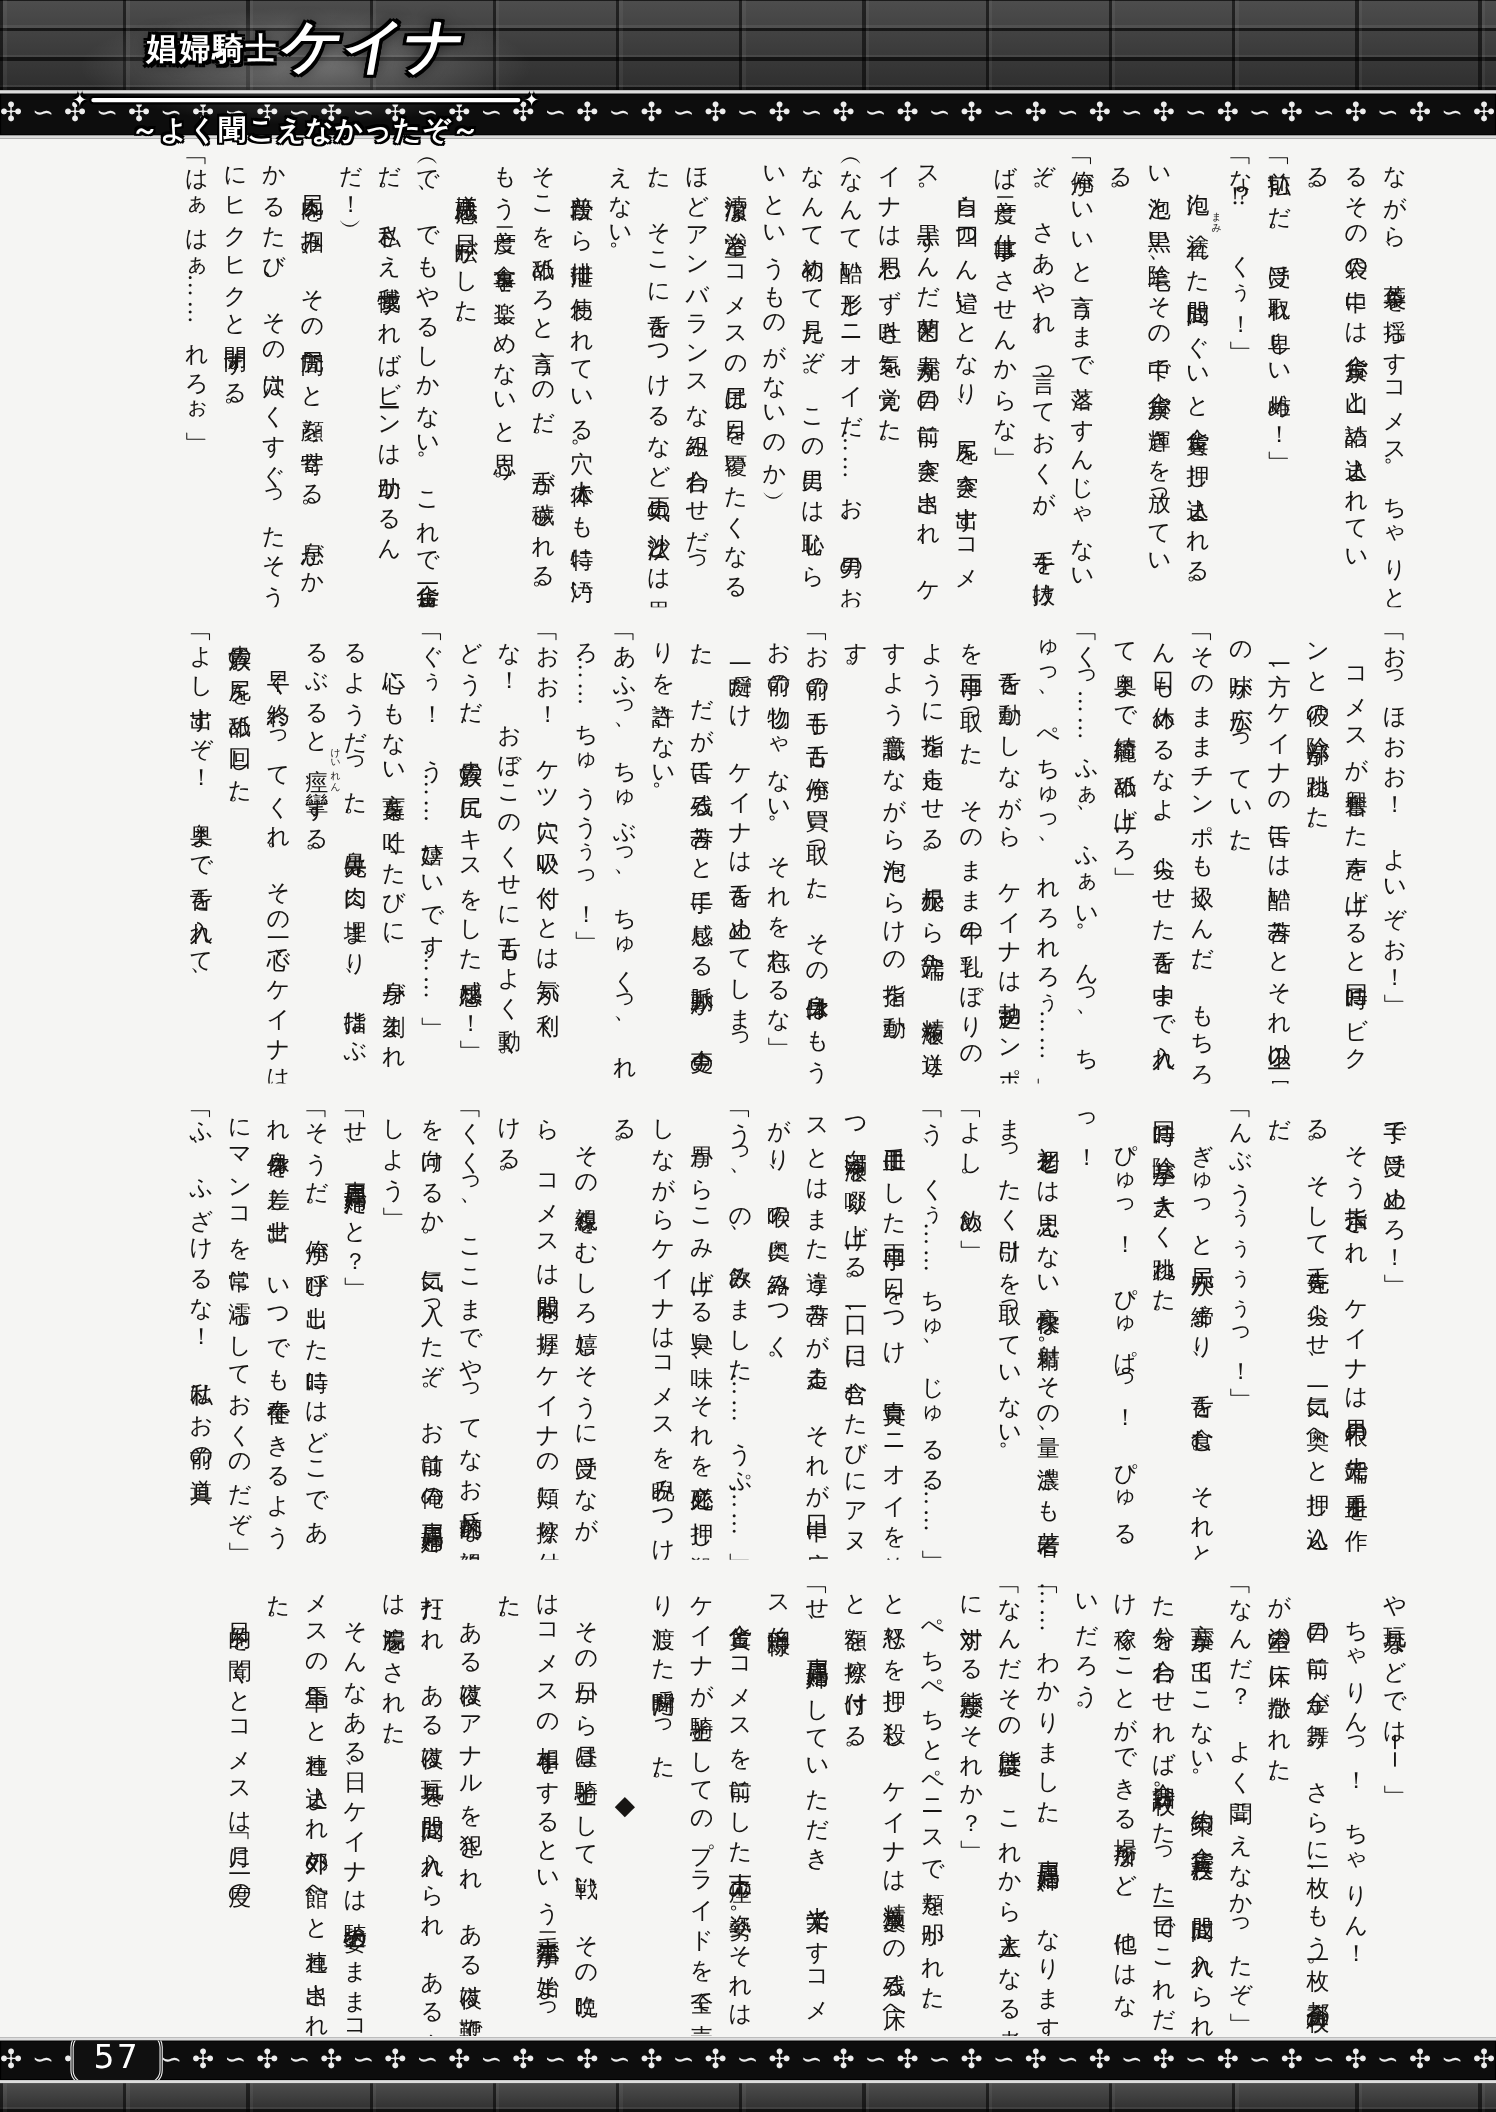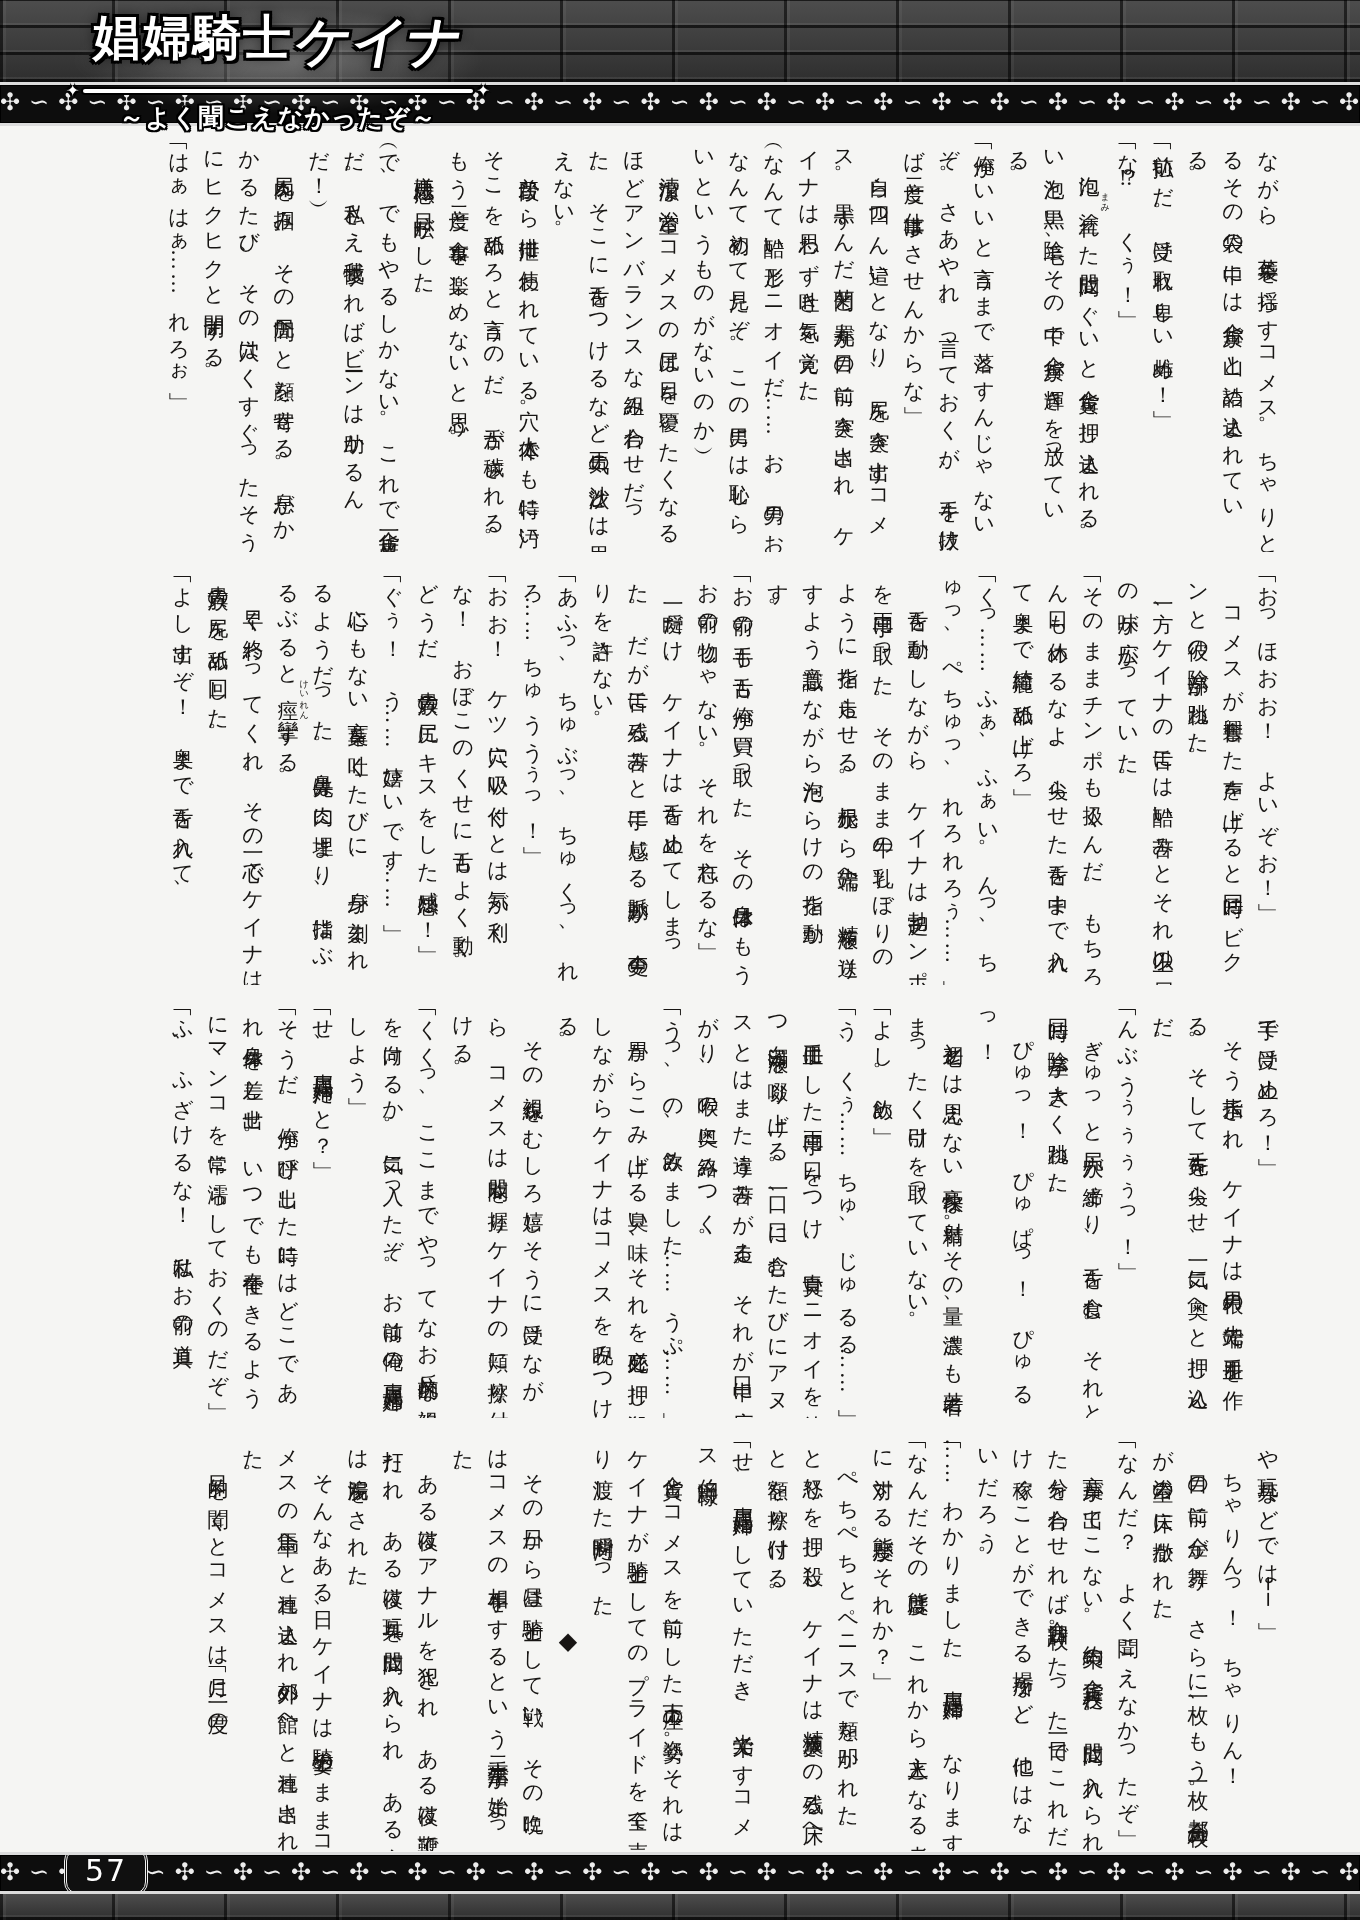--- a/index.html
+++ b/index.html
@@ -39,21 +39,21 @@
   .title-block{
     position:absolute;top:4px;left:48px;width:460px;z-index:3;
     text-align:center;
     background:radial-gradient(ellipse 62% 55% at 50% 42%, rgba(255,255,255,.30), transparent 72%);
     padding:2px 0 4px 0;
   }
   .title{color:#fff;font-weight:bold;
     text-shadow:-3px -3px 0 #000,3px -3px 0 #000,-3px 3px 0 #000,3px 3px 0 #000,
                  0 -3px 0 #000,0 3px 0 #000,-3px 0 0 #000,3px 0 0 #000,0 0 14px rgba(0,0,0,.9);
     white-space:nowrap;}
-  .title .t1{font-size:48px;letter-spacing:2px;vertical-align:6px;}
+  .title .t1{font-size:28px;letter-spacing:2px;vertical-align:6px;}
   .title .t2{font-size:54px;display:inline-block;transform:skewX(-10deg);margin-left:4px;}
   .title-rule{display:flex;align-items:center;justify-content:center;margin:2px 18px 1px 18px;color:#fff;
     text-shadow:-2px -2px 0 #000,2px -2px 0 #000,-2px 2px 0 #000,2px 2px 0 #000;font-size:16px;}
   .title-rule .rule-line{flex:1;height:4px;background:#fff;border-radius:3px;margin:0 4px;
     box-shadow:0 0 0 2px #000;}
   .subtitle{color:#fff;font-weight:bold;font-size:25px;letter-spacing:1px;white-space:nowrap;
     text-shadow:-2px -2px 0 #000,2px -2px 0 #000,-2px 2px 0 #000,2px 2px 0 #000,
                  0 -2px 0 #000,0 2px 0 #000,-2px 0 0 #000,2px 0 0 #000;}
 
   

